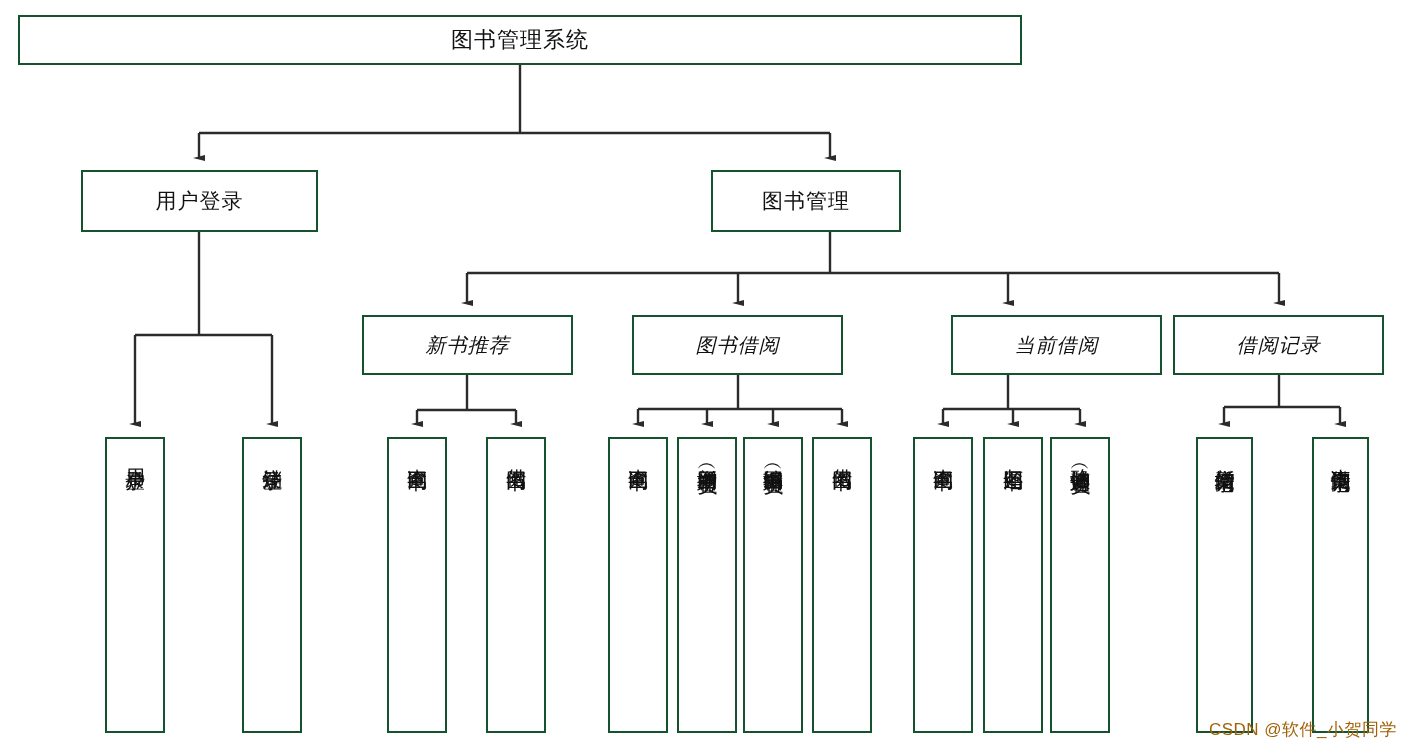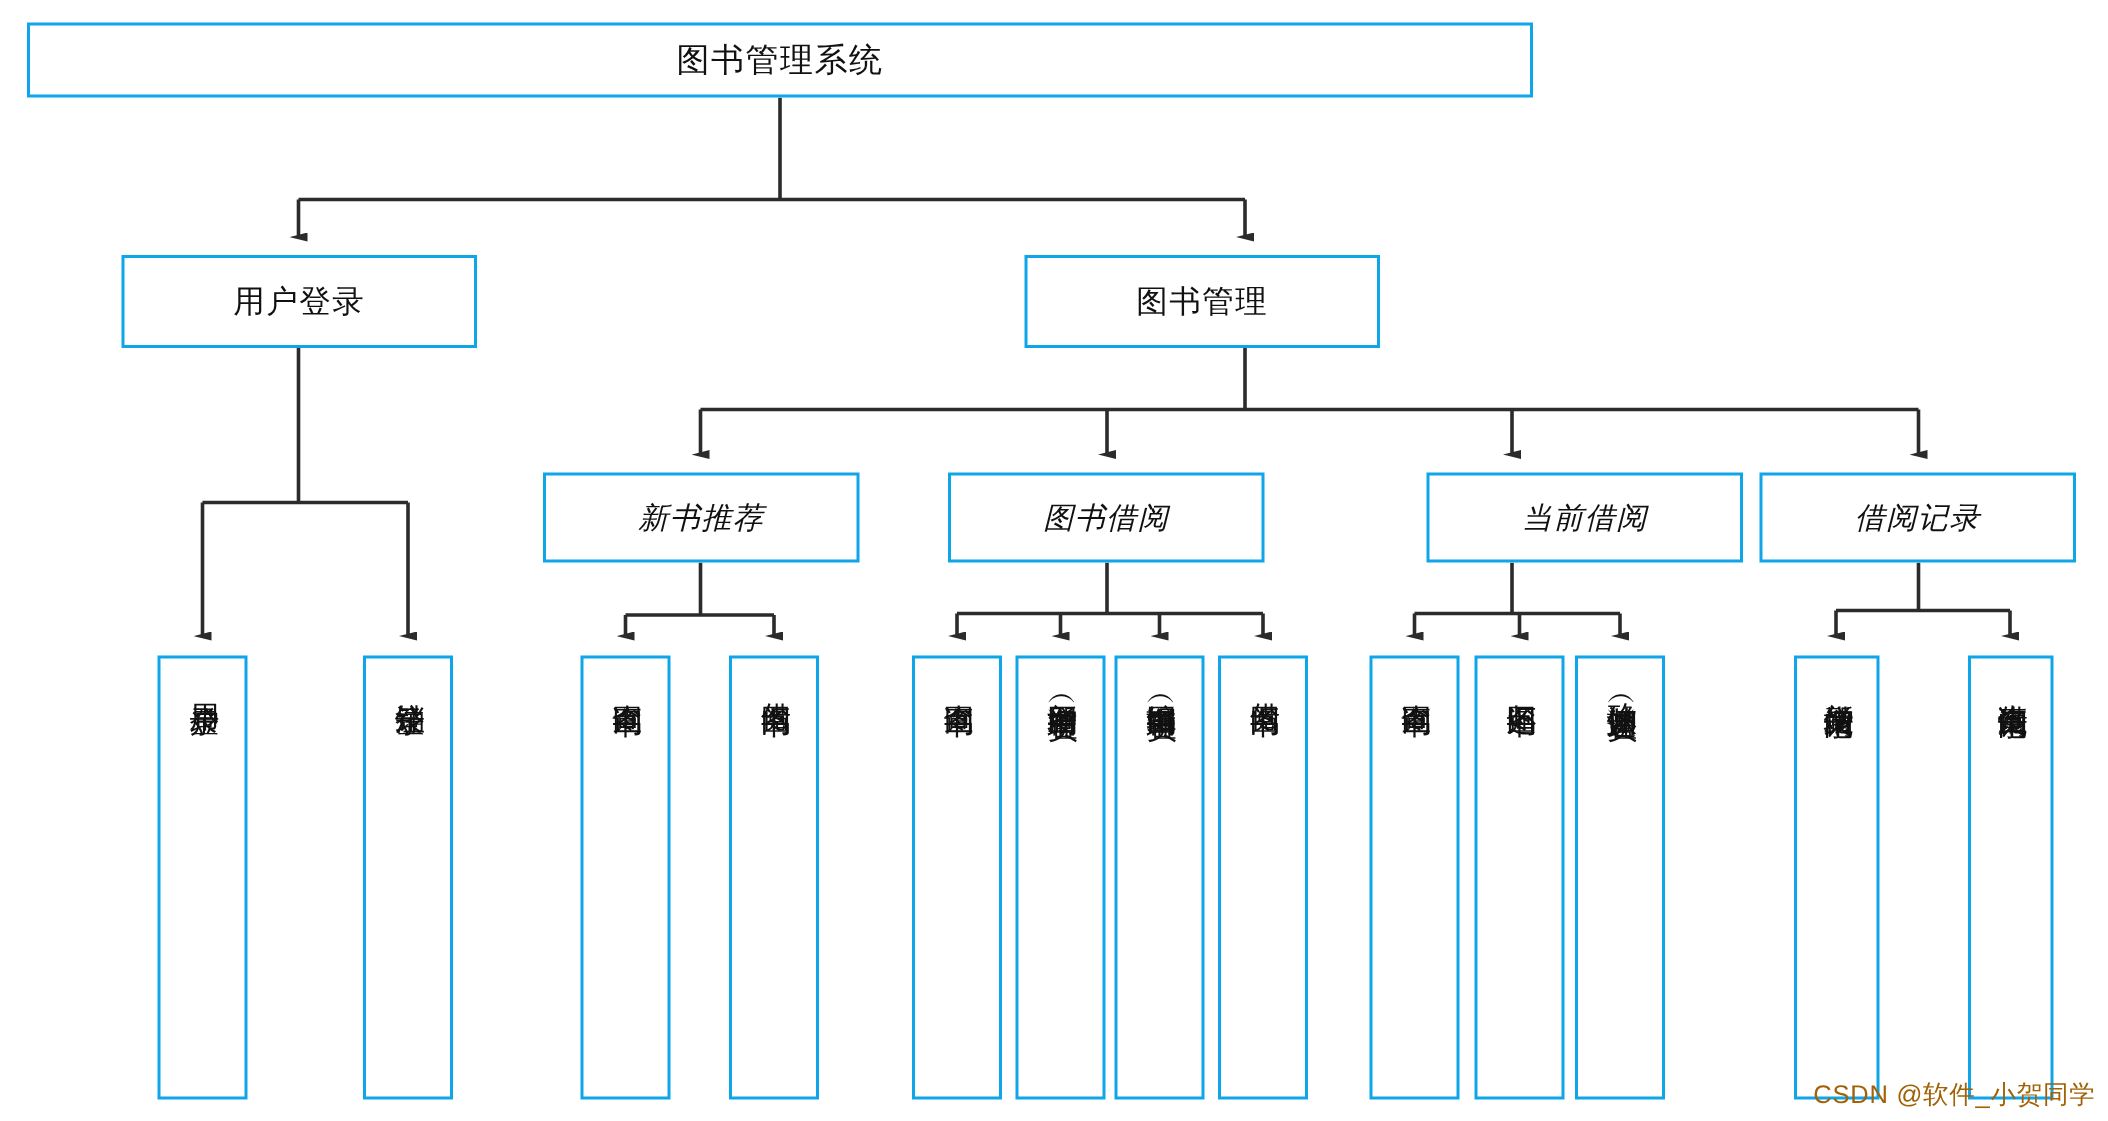--- a/index.html
+++ b/index.html
@@ -21,21 +21,21 @@
     position: absolute;
     left: 0;
     top: 0;
     width: 1405px;
     height: 747px;
     pointer-events: none;
   }
   .node {
     position: absolute;
     box-sizing: border-box;
-    border: 2px solid #0ea5e9;
+    border: 2px solid #14532d;
     background: #ffffff;
     display: flex;
     align-items: center;
     justify-content: center;
     color: #111111;
   }
   .node.root {
     font-size: 22px;
   }
   .node.lvl2 {
@@ -126,21 +126,21 @@
     </g>
   </svg>
 
   <div class="node root" style="left:18px; top:15px; width:1004px; height:50px;">
     <span class="htext">图书管理系统</span>
   </div>
 
   <div class="node lvl2" style="left:81px; top:170px; width:237px; height:62px;">
     <span class="htext">用户登录</span>
   </div>
-  <div class="node lvl2" style="left:683px; top:170px; width:237px; height:62px;">
+  <div class="node lvl2" style="left:711px; top:170px; width:190px; height:62px;">
     <span class="htext">图书管理</span>
   </div>
 
   <div class="node lvl3" style="left:362px; top:315px; width:211px; height:60px;">
     <span class="htext">新书推荐</span>
   </div>
   <div class="node lvl3" style="left:632px; top:315px; width:211px; height:60px;align-items:center;">
     <span class="htext">图书借阅</span>
   </div>
   <div class="node lvl3" style="left:903px; top:315px; width:211px; height:60px;margin-left:48px;">

